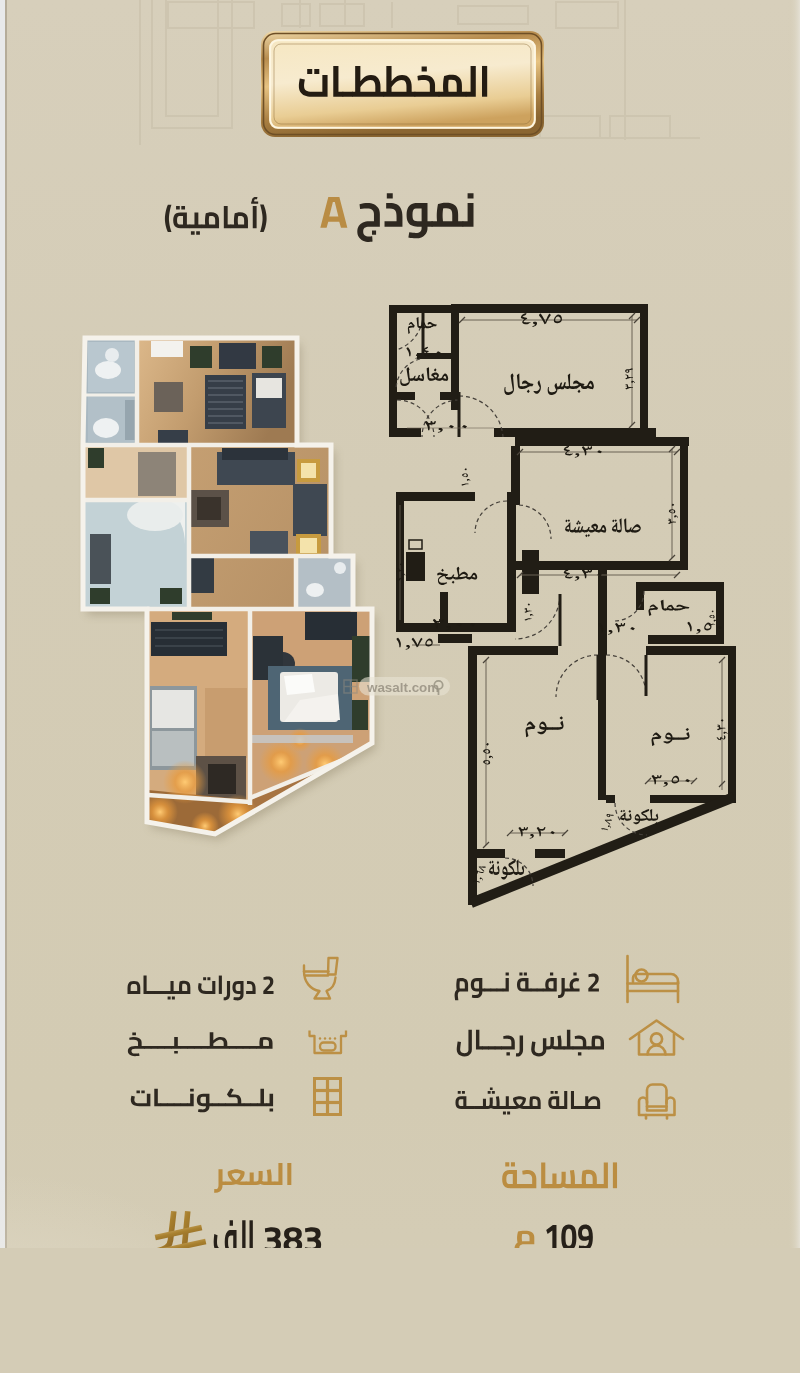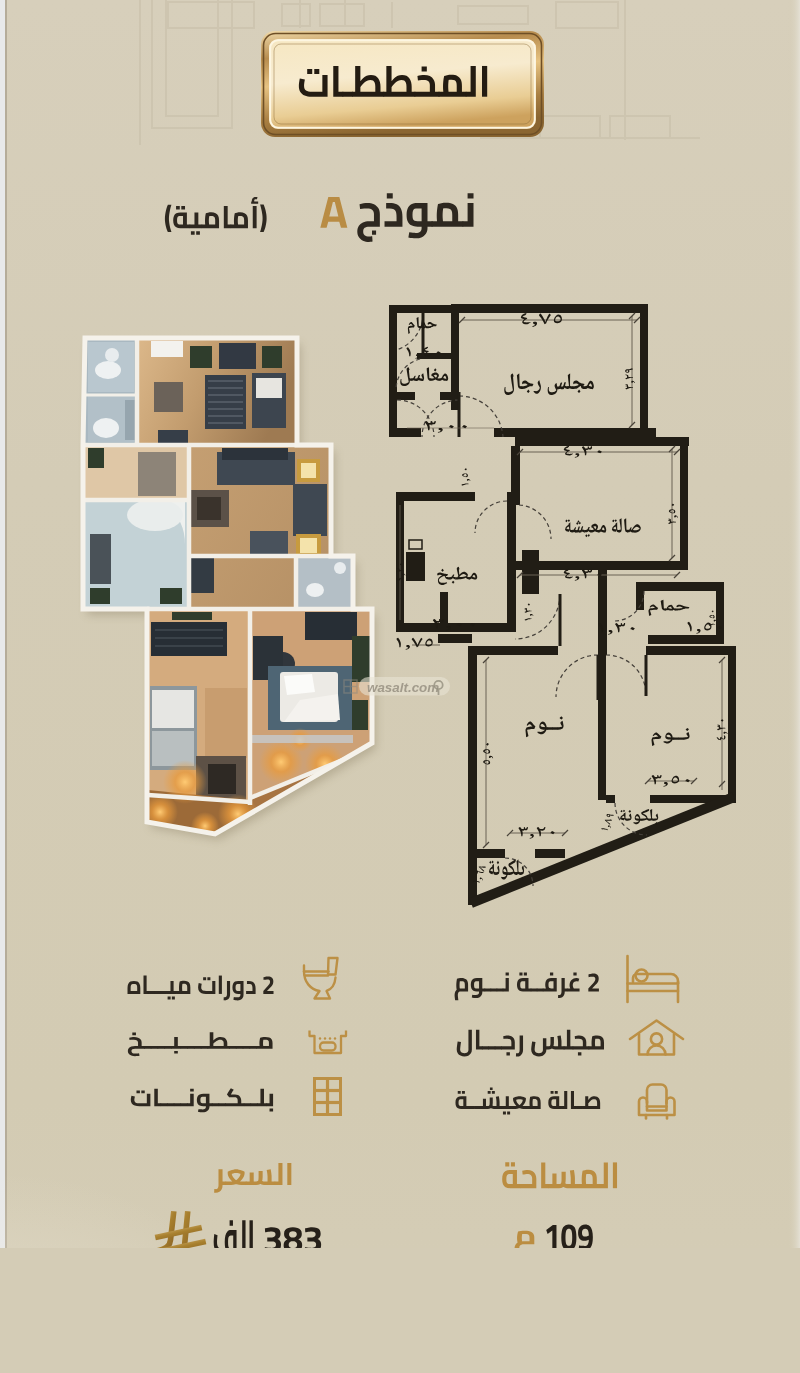--- a/index.html
+++ b/index.html
@@ -1,14 +1,14 @@
 <!DOCTYPE html>
 <html><head><meta charset="utf-8"><style>
 html,body{margin:0;padding:0;background:#d4ccb6;}
-#page{position:relative;width:800px;height:1248px;overflow:hidden;font-style:italic;}
+#page{position:relative;width:800px;height:1248px;overflow:hidden;}
 </style></head><body>
 <div id="page">
 <svg width="800" height="1373" viewBox="0 0 800 1373">
 <defs>
         <path id="g0" d="M 22.12 0 C 17.85 0 14.25 -0.55 11.31 -1.67 C 8.38 -2.8 6.16 -4.46 4.66 -6.66 C 3.16 -8.85 2.41 -11.6 2.41 -14.89 C 2.41 -15.85 2.47 -16.85 2.59 -17.91 C 2.72 -18.97 2.87 -19.99 3.05 -20.97 C 3.22 -21.96 3.39 -22.83 3.55 -23.58 C 3.7 -24.34 3.82 -24.9 3.89 -25.27 L 11.67 -23.75 C 11.55 -23.12 11.4 -22.31 11.2 -21.31 C 11 -20.32 10.82 -19.27 10.66 -18.16 C 10.5 -17.04 10.42 -15.98 10.42 -14.98 C 10.42 -13.44 10.67 -12.15 11.17 -11.11 C 11.68 -10.07 12.44 -9.23 13.44 -8.61 C 14.45 -7.99 15.71 -7.56 17.22 -7.31 C 18.73 -7.06 20.5 -6.94 22.53 -6.94 L 38.59 -6.94 L 38.59 -30.11 L 46.61 -30.11 L 46.61 0 Z M 15.25 -31.39 L 15.25 -38.23 L 22.98 -38.23 L 22.98 -31.39 Z M 26.16 -31.39 L 26.16 -38.23 L 33.88 -38.23 L 33.88 -31.39 Z M 26.16 -31.39 "></path>
         <path id="g1" d="M 13.38 0 L 13.38 -6.94 L 20.22 -6.94 L 20.22 0 Z M 5.39 0 L 5.39 -42.41 L 13.38 -42.41 L 13.38 0 Z M 20.22 0 L 20.22 -6.94 C 20.45 -6.94 20.63 -6.85 20.78 -6.69 C 20.94 -6.53 21.05 -6.3 21.14 -6 C 21.23 -5.7 21.3 -5.33 21.34 -4.91 C 21.39 -4.49 21.42 -4.02 21.42 -3.48 C 21.42 -2.95 21.39 -2.47 21.34 -2.03 C 21.3 -1.6 21.23 -1.24 21.14 -0.94 C 21.05 -0.63 20.94 -0.4 20.78 -0.23 C 20.63 -0.08 20.45 0 20.22 0 Z M 20.22 0 "></path>
         <path id="g2" d="M 0 0 L 0 -6.94 L 15 -6.94 L 15 0 Z M 15 0 L 15 -6.94 C 15.23 -6.94 15.41 -6.85 15.56 -6.69 C 15.72 -6.53 15.84 -6.3 15.92 -6 C 16.02 -5.7 16.08 -5.33 16.12 -4.91 C 16.18 -4.49 16.2 -4.02 16.2 -3.48 C 16.2 -2.95 16.18 -2.47 16.12 -2.03 C 16.08 -1.6 16.02 -1.24 15.92 -0.94 C 15.84 -0.63 15.72 -0.4 15.56 -0.23 C 15.41 -0.08 15.23 0 15 0 Z M 0 0 C -0.23 0 -0.41 -0.08 -0.56 -0.23 C -0.72 -0.4 -0.84 -0.63 -0.92 -0.94 C -1.02 -1.24 -1.08 -1.6 -1.12 -2.03 C -1.18 -2.47 -1.2 -2.95 -1.2 -3.48 C -1.2 -4.2 -1.16 -4.81 -1.08 -5.31 C -1 -5.82 -0.88 -6.22 -0.7 -6.5 C -0.52 -6.79 -0.29 -6.94 0 -6.94 Z M 0 0 "></path>
         <path id="g3" d="M 41.83 0 L 41.83 -6.94 L 48.14 -6.94 L 48.14 0 Z M 0 0 L 0 -6.94 L 41.89 -6.94 L 35.11 -1.09 L 35.11 -13.7 C 35.11 -15.96 34.8 -17.78 34.2 -19.16 C 33.6 -20.54 32.73 -21.55 31.59 -22.2 C 30.47 -22.85 29.1 -23.17 27.5 -23.17 C 25.77 -23.17 24.14 -22.83 22.61 -22.16 C 21.08 -21.48 19.64 -20.6 18.31 -19.52 C 16.99 -18.44 15.77 -17.29 14.64 -16.05 C 13.52 -14.8 12.52 -13.61 11.64 -12.45 C 10.75 -11.3 10 -10.34 9.39 -9.56 L 7.55 -15.34 C 9.18 -17.45 10.71 -19.39 12.14 -21.19 C 13.58 -22.99 15.07 -24.55 16.61 -25.88 C 18.16 -27.21 19.88 -28.24 21.75 -28.98 C 23.63 -29.73 25.83 -30.11 28.33 -30.11 C 30.99 -30.11 33.27 -29.66 35.14 -28.77 C 37.02 -27.87 38.54 -26.63 39.72 -25.06 C 40.89 -23.5 41.75 -21.74 42.3 -19.78 C 42.84 -17.83 43.11 -15.8 43.11 -13.7 L 43.11 0 Z M 4.12 -6.94 L 4.12 -42.41 L 12.14 -42.41 L 12.14 -6.94 Z M 0 0 C -0.23 0 -0.41 -0.08 -0.56 -0.23 C -0.72 -0.4 -0.84 -0.63 -0.92 -0.94 C -1.02 -1.24 -1.08 -1.6 -1.12 -2.03 C -1.18 -2.47 -1.2 -2.95 -1.2 -3.48 C -1.2 -4.2 -1.16 -4.81 -1.08 -5.31 C -1 -5.82 -0.88 -6.22 -0.7 -6.5 C -0.52 -6.79 -0.29 -6.94 0 -6.94 Z M 48.14 0 L 48.14 -6.94 C 48.37 -6.94 48.55 -6.85 48.7 -6.69 C 48.86 -6.53 48.98 -6.3 49.06 -6 C 49.16 -5.7 49.22 -5.33 49.27 -4.91 C 49.32 -4.49 49.34 -4.02 49.34 -3.48 C 49.34 -2.95 49.32 -2.47 49.27 -2.03 C 49.22 -1.6 49.16 -1.24 49.06 -0.94 C 48.98 -0.63 48.86 -0.4 48.7 -0.23 C 48.55 -0.08 48.37 0 48.14 0 Z M 48.14 0 "></path>
         <path id="g4" d="M 31.09 0 L 31.09 -6.94 L 37.42 -6.94 L 37.42 0 Z M 0 0 C -0.23 0 -0.41 -0.08 -0.56 -0.23 C -0.72 -0.4 -0.84 -0.63 -0.92 -0.94 C -1.02 -1.24 -1.08 -1.6 -1.12 -2.03 C -1.18 -2.47 -1.2 -2.95 -1.2 -3.48 C -1.2 -4.2 -1.16 -4.81 -1.08 -5.31 C -1 -5.82 -0.88 -6.22 -0.7 -6.5 C -0.52 -6.79 -0.29 -6.94 0 -6.94 Z M 0 0 L 0 -6.94 L 25.77 -6.94 L 23.08 -4.77 L 23.08 -15.84 C 23.08 -18.23 22.33 -20.04 20.83 -21.28 C 19.33 -22.52 16.96 -23.14 13.73 -23.14 C 12.82 -23.14 11.56 -23.07 9.97 -22.94 C 8.38 -22.8 6.63 -22.6 4.75 -22.33 L 3.98 -28.66 C 5.67 -29.07 7.41 -29.41 9.2 -29.69 C 10.99 -29.97 12.74 -30.11 14.44 -30.11 C 17.73 -30.11 20.62 -29.54 23.11 -28.41 C 25.6 -27.27 27.55 -25.64 28.97 -23.52 C 30.38 -21.4 31.09 -18.84 31.09 -15.84 L 31.09 0 Z M 37.42 0 L 37.42 -6.94 C 37.64 -6.94 37.82 -6.85 37.97 -6.69 C 38.12 -6.53 38.24 -6.3 38.33 -6 C 38.42 -5.7 38.49 -5.33 38.53 -4.91 C 38.58 -4.49 38.61 -4.02 38.61 -3.48 C 38.61 -2.95 38.58 -2.47 38.53 -2.03 C 38.49 -1.6 38.42 -1.24 38.33 -0.94 C 38.24 -0.63 38.12 -0.4 37.97 -0.23 C 37.82 -0.08 37.64 0 37.42 0 Z M 10.39 -34.86 L 10.39 -41.7 L 18.45 -41.7 L 18.45 -34.86 Z M 10.39 -34.86 "></path>
         <path id="g5" d="M 35.48 0 L 35.48 -6.94 L 41.81 -6.94 L 41.81 0 Z M 0 0 C -0.23 0 -0.41 -0.08 -0.56 -0.23 C -0.72 -0.4 -0.84 -0.63 -0.92 -0.94 C -1.02 -1.24 -1.08 -1.6 -1.12 -2.03 C -1.18 -2.47 -1.2 -2.95 -1.2 -3.48 C -1.2 -4.2 -1.16 -4.81 -1.08 -5.31 C -1 -5.82 -0.88 -6.22 -0.7 -6.5 C -0.52 -6.79 -0.29 -6.94 0 -6.94 Z M -0.02 0 L -0.02 -6.94 L 31.12 -6.94 L 27.47 -3.84 L 27.47 -14.89 C 27.47 -17.05 27.22 -18.74 26.73 -19.95 C 26.25 -21.17 25.43 -22.03 24.25 -22.53 C 23.08 -23.04 21.46 -23.3 19.39 -23.3 C 17.74 -23.3 16.13 -23.19 14.55 -22.97 C 12.97 -22.75 11.73 -22.45 10.83 -22.08 L 15.83 -26.75 C 15.59 -25.85 15.35 -24.7 15.12 -23.3 C 14.91 -21.89 14.72 -20.39 14.58 -18.81 C 14.43 -17.23 14.36 -15.68 14.36 -14.17 C 14.36 -12.75 14.43 -11.29 14.56 -9.77 C 14.7 -8.25 14.86 -6.91 15.05 -5.75 C 15.23 -4.59 15.38 -3.8 15.48 -3.38 L 7.86 -1.25 C 7.68 -1.83 7.47 -2.77 7.23 -4.05 C 7 -5.33 6.8 -6.84 6.62 -8.59 C 6.46 -10.35 6.38 -12.21 6.38 -14.17 C 6.38 -16.15 6.47 -18.07 6.66 -19.92 C 6.84 -21.79 7.07 -23.47 7.34 -24.98 C 7.62 -26.49 7.88 -27.7 8.12 -28.61 C 9.06 -28.97 10.55 -29.33 12.59 -29.69 C 14.63 -30.05 16.9 -30.23 19.39 -30.23 C 22.96 -30.23 25.94 -29.73 28.33 -28.73 C 30.72 -27.73 32.52 -26.11 33.7 -23.86 C 34.89 -21.62 35.48 -18.6 35.48 -14.81 L 35.48 0 Z M 41.81 0 L 41.81 -6.94 C 42.03 -6.94 42.21 -6.85 42.36 -6.69 C 42.52 -6.53 42.63 -6.3 42.72 -6 C 42.81 -5.7 42.88 -5.33 42.92 -4.91 C 42.97 -4.49 43 -4.02 43 -3.48 C 43 -2.95 42.97 -2.47 42.92 -2.03 C 42.88 -1.6 42.81 -1.24 42.72 -0.94 C 42.63 -0.63 42.52 -0.4 42.36 -0.23 C 42.21 -0.08 42.03 0 41.81 0 Z M 41.81 0 "></path>

